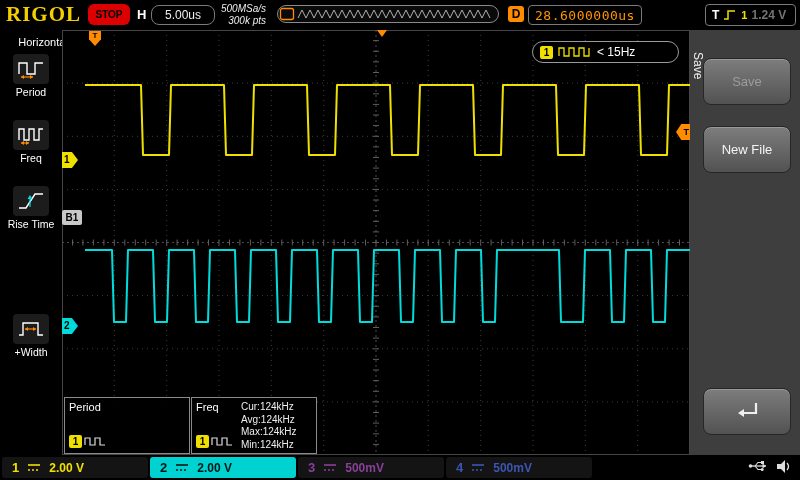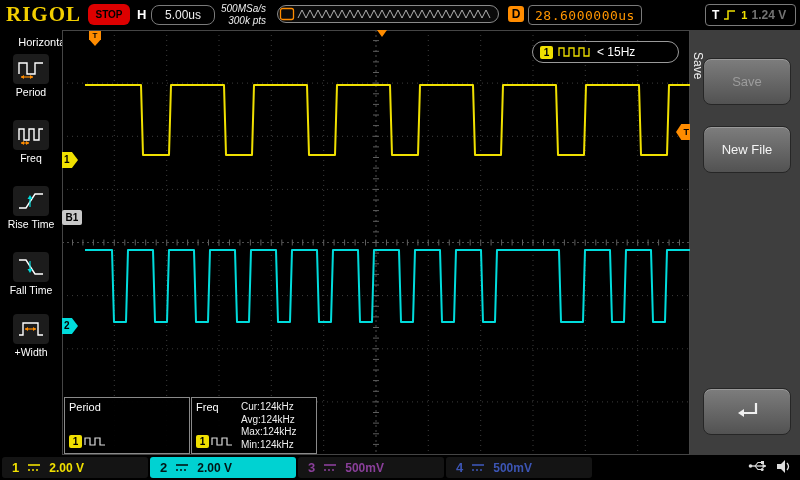--- a/index.html
+++ b/index.html
@@ -154,30 +154,20 @@
       <span class="lm-icon">
         <svg width="28" height="22" viewBox="0 0 28 22">
             <path d="M2,18 H9 L18,4 H26" stroke="#fff" stroke-width="1.4" fill="none"></path>
             <path d="M13,17 V8" stroke="#00dcdc" stroke-width="1.2"></path>
             <path d="M13,5 l-2.5,4 h5 z" fill="#00dcdc"></path>
           </svg>
       </span>
       <span class="lm-label">Rise Time</span>
     </div>
 
-    <div class="lm-item" style="top:222px">
-      <span class="lm-icon">
-        <svg width="28" height="22" viewBox="0 0 28 22">
-            <path d="M2,4 H9 L18,18 H26" stroke="#fff" stroke-width="1.4" fill="none"></path>
-            <path d="M13,5 V14" stroke="#00dcdc" stroke-width="1.2"></path>
-            <path d="M13,17 l-2.5,-4 h5 z" fill="#00dcdc"></path>
-          </svg>
-      </span>
-      <span class="lm-label">Fall Time</span>
-    </div>
 
     <div class="lm-item" style="top:284px">
       <span class="lm-icon">
         <svg width="28" height="22" viewBox="0 0 28 22">
             <path d="M2,17 H6 V5 H21 V17 H26" stroke="#fff" stroke-width="1.4" fill="none"></path>
             <path d="M8,11 H19" stroke="#ff8c00" stroke-width="1.2"></path>
             <path d="M8,11 l3,-2 v4 z M19,11 l-3,-2 v4 z" fill="#ff8c00"></path>
           </svg>
       </span>
       <span class="lm-label">+Width</span>

